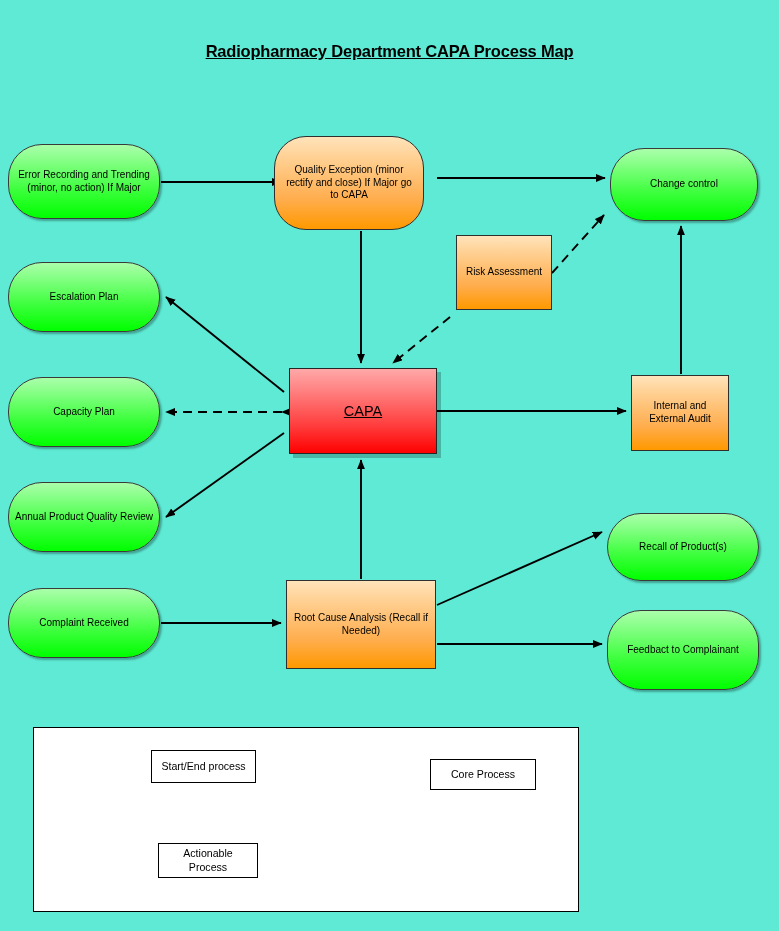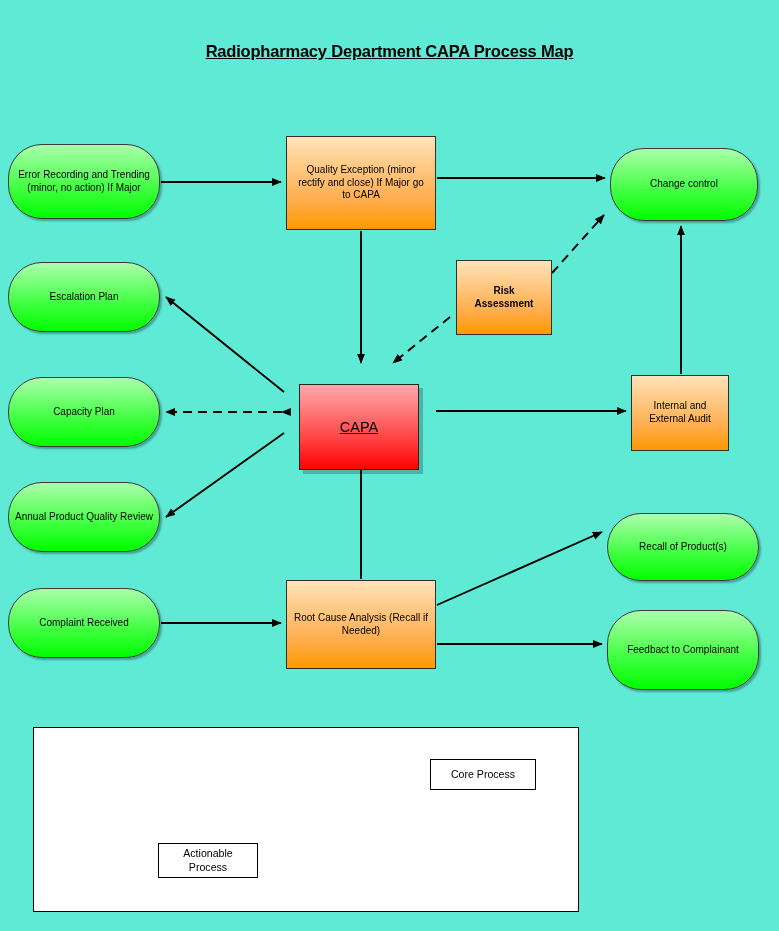--- a/index.html
+++ b/index.html
@@ -180,49 +180,49 @@
       <line x1="437" y1="605" x2="602" y2="532" marker-end="url(#ah)"></line>
 
       <line x1="437" y1="644" x2="602" y2="644" marker-end="url(#ah)"></line>
     </g>
   </svg>
 
   <div class="node start" style="left:8px; top:144px; width:152px; height:75px;">
     <span class="lbl">Error Recording and Trending (minor, no action) If Major</span>
   </div>
 
-  <div class="node action" style="left:286px; top:136px; width:150px; height:94px;">
+  <div class="node action" style="left:274px; top:136px; width:150px; height:94px;border-radius:32px;">
     <span class="lbl">Quality Exception (minor rectify and close) If Major go to CAPA</span>
   </div>
 
   <div class="node start" style="left:610px; top:148px; width:148px; height:73px;">
     <span class="lbl">Change control</span>
   </div>
 
-  <div class="node action" style="left:456px; top:260px; width:96px; height:75px;font-weight:bold;">
+  <div class="node action" style="left:456px; top:235px; width:96px; height:75px;">
     <span class="lbl">Risk Assessment</span>
   </div>
 
   <div class="node start" style="left:8px; top:262px; width:152px; height:70px;">
     <span class="lbl">Escalation Plan</span>
   </div>
 
   <div class="node start" style="left:8px; top:377px; width:152px; height:70px;">
     <span class="lbl">Capacity Plan</span>
   </div>
 
   <div class="node start" style="left:8px; top:482px; width:152px; height:70px;">
     <span class="lbl">Annual Product Quality Review</span>
   </div>
 
   <div class="node start" style="left:8px; top:588px; width:152px; height:70px;">
     <span class="lbl">Complaint Received</span>
   </div>
 
-  <div class="node core" style="left:299px; top:368px; width:120px; height:86px;margin-top:16px;">
+  <div class="node core" style="left:289px; top:368px; width:148px; height:86px;">
     <span class="lbl">CAPA</span>
   </div>
 
   <div class="node action" style="left:631px; top:375px; width:98px; height:76px;">
     <span class="lbl">Internal and External Audit</span>
   </div>
 
   <div class="node action" style="left:286px; top:580px; width:150px; height:89px;">
     <span class="lbl">Root Cause Analysis (Recall if Needed)</span>
   </div>
@@ -231,20 +231,23 @@
     <span class="lbl">Recall of Product(s)</span>
   </div>
 
   <div class="node start" style="left:607px; top:610px; width:152px; height:80px;">
     <span class="lbl">Feedbact to Complainant</span>
   </div>
 
   <div id="legend"></div>
 
   <div class="legend-swatch sw-start"></div>
+  <div class="legend-label  ll-start">
+    <span>Start/End process</span>
+  </div>
 
   <div class="legend-swatch sw-core"></div>
   <div class="legend-label  ll-core">
     <span>Core Process</span>
   </div>
 
   <div class="legend-swatch sw-action"></div>
   <div class="legend-label  ll-action">
     <span>Actionable Process</span>
   </div>

